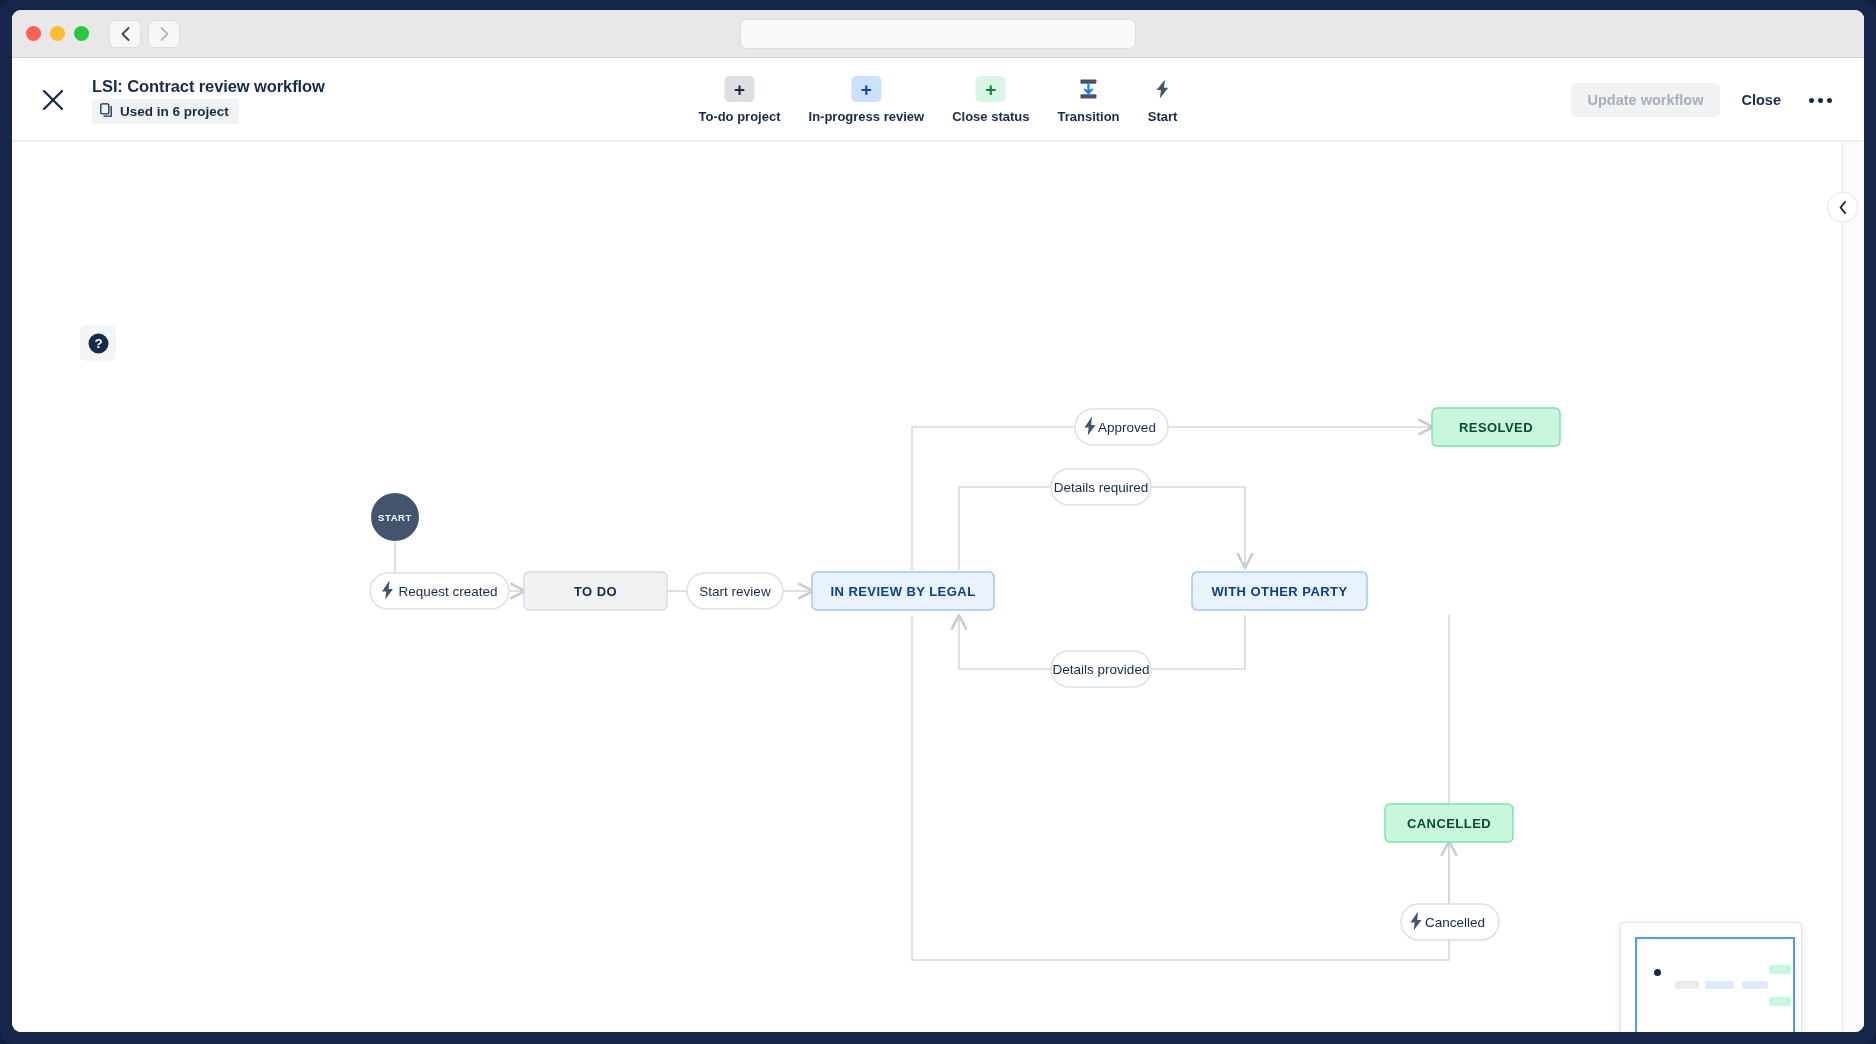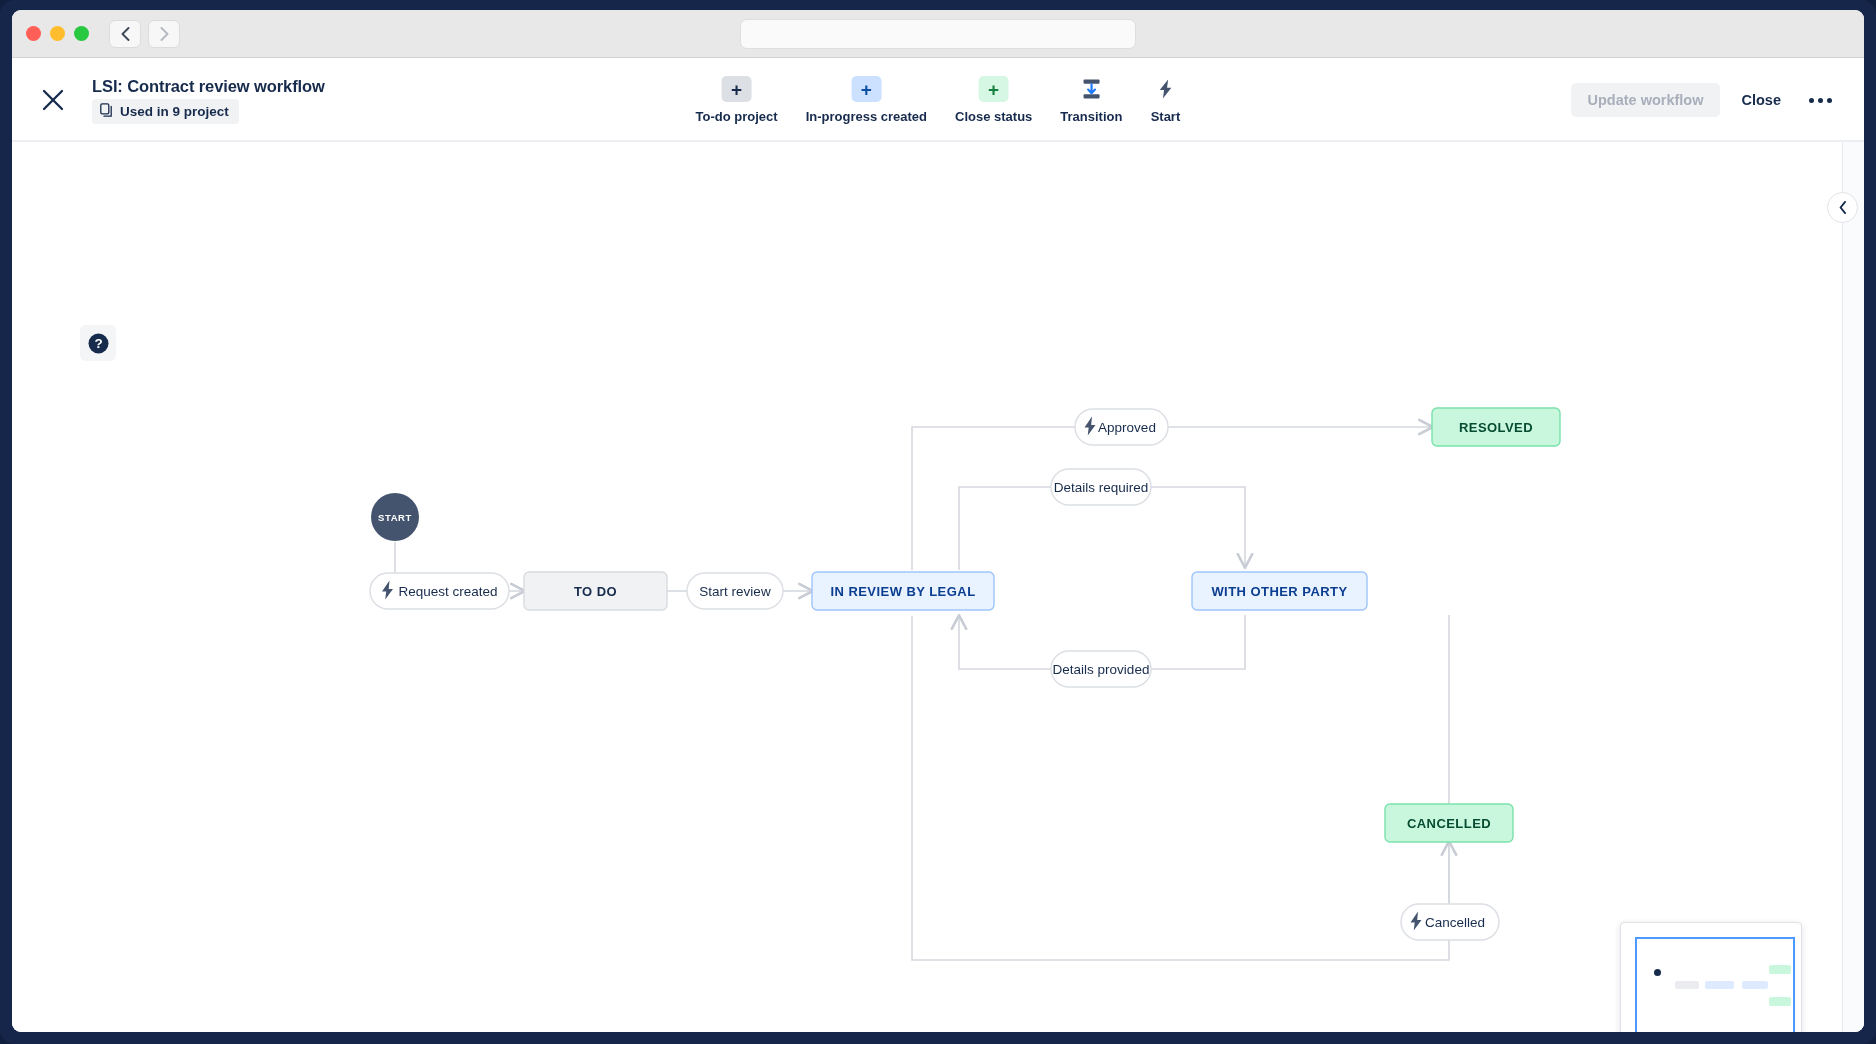--- a/index.html
+++ b/index.html
@@ -240,32 +240,32 @@
 
     <div class="titleblock">
       <div class="wf-title">LSI: Contract review workflow</div>
       <div class="usedpill">
         <span>
           <svg width="13" height="14" viewBox="0 0 13 14">
             <rect x="0.8" y="0.8" width="8" height="10" rx="1.4" fill="none" stroke="#172b4d" stroke-width="1.3"></rect>
             <path d="M4 13.2h7.2V3.4" fill="none" stroke="#172b4d" stroke-width="1.3" stroke-linecap="round" stroke-linejoin="round"></path>
           </svg>
         </span>
-        <span>Used in 9 project</span>
+        <span>Used in 6 project</span>
       </div>
     </div>
 
     <div class="toolbar">
       <div class="tool">
         <div class="tool-ico grey">+</div>
         <div class="tool-label">To-do project</div>
       </div>
       <div class="tool">
         <div class="tool-ico blue">+</div>
-        <div class="tool-label">In-progress created</div>
+        <div class="tool-label">In-progress review</div>
       </div>
       <div class="tool">
         <div class="tool-ico green">+</div>
         <div class="tool-label">Close status</div>
       </div>
       <div class="tool">
         <div class="tool-ico plain">
           <svg width="22" height="22" viewBox="0 0 22 22">
             <rect x="3" y="1.5" width="16" height="4.2" rx="1" fill="#44546f"></rect>
             <rect x="3" y="16.3" width="16" height="4.2" rx="1" fill="#44546f"></rect>

